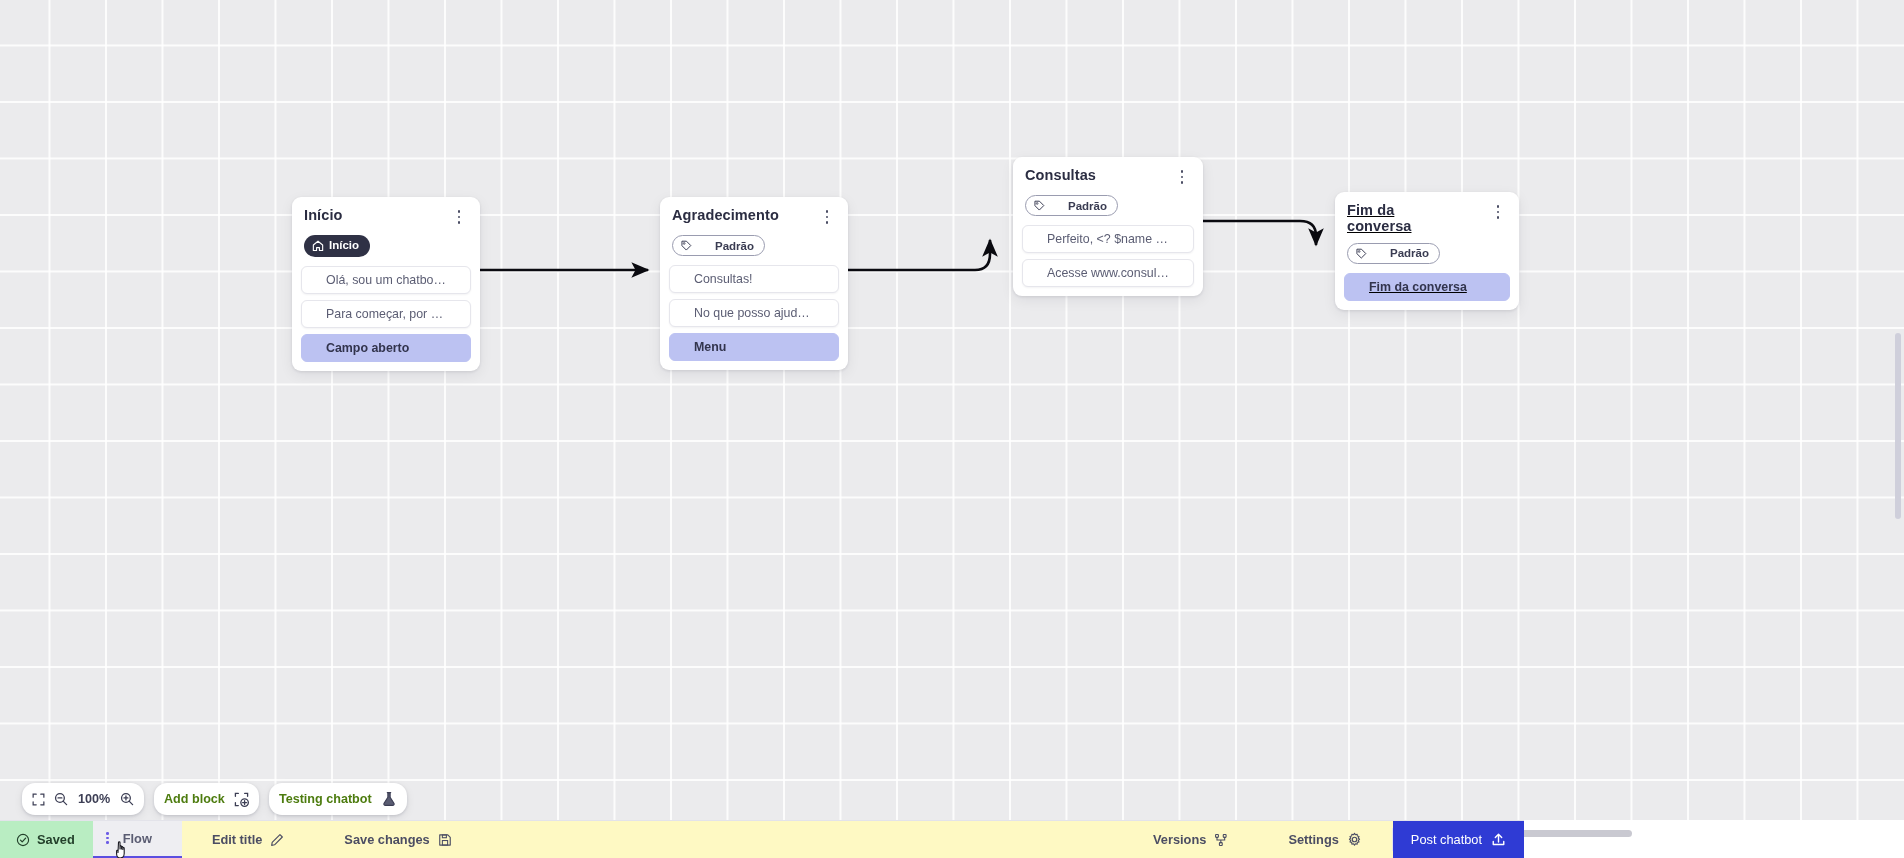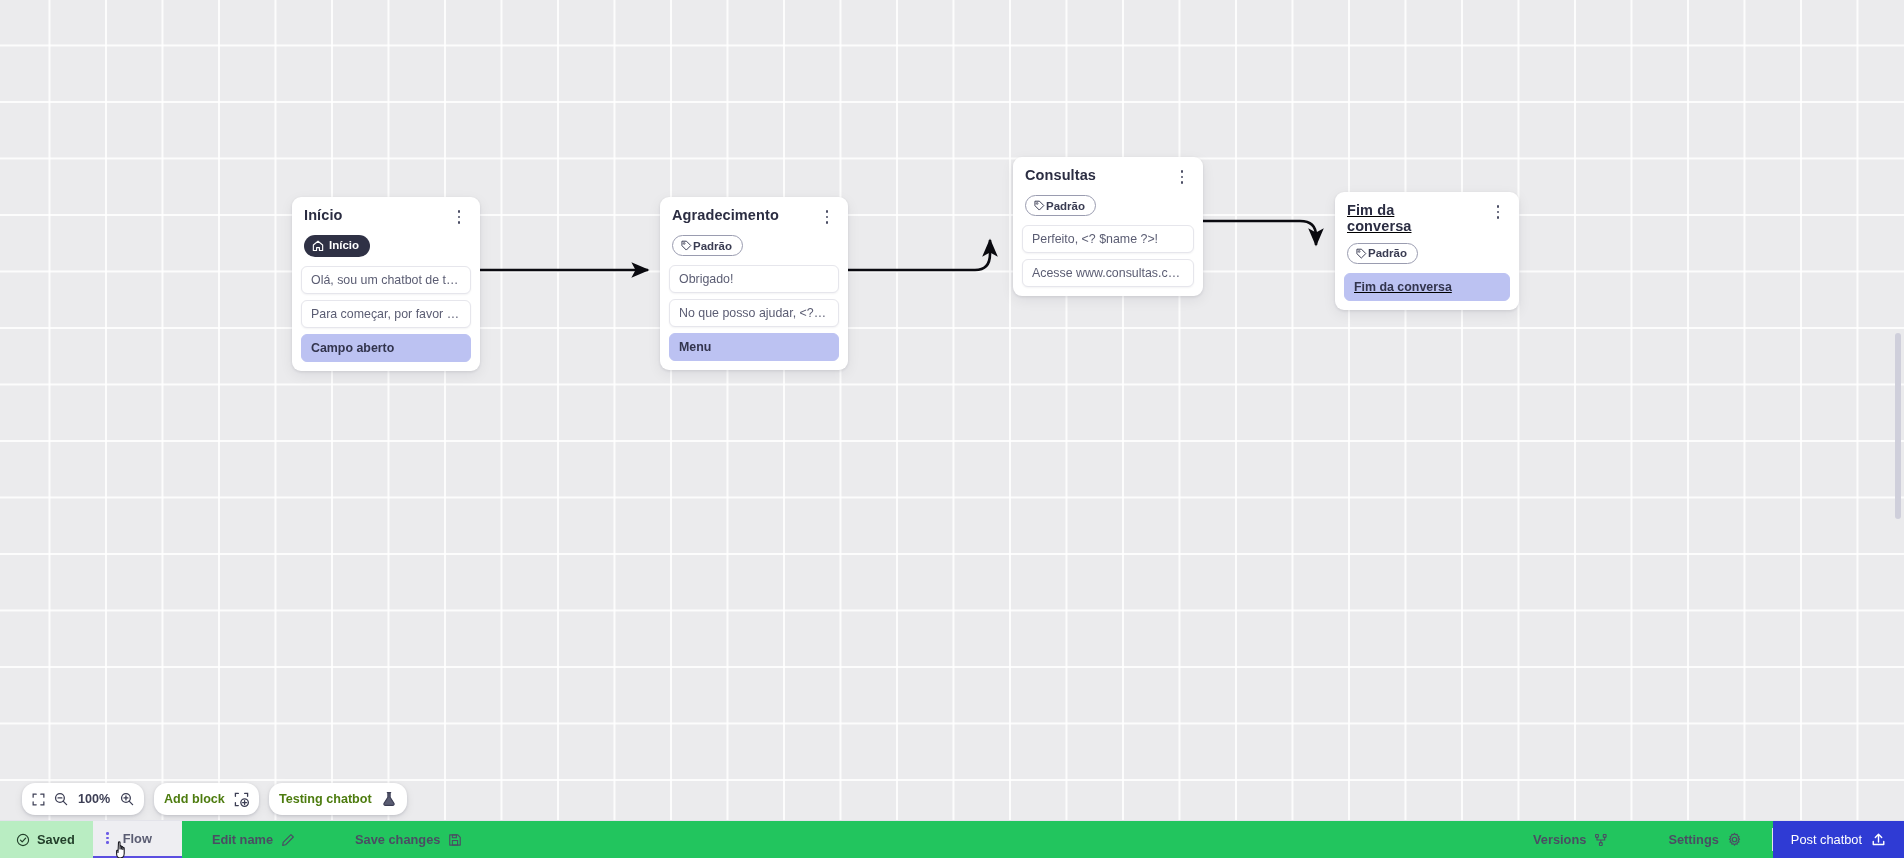--- a/index.html
+++ b/index.html
@@ -56,34 +56,34 @@
   .badge-row { padding: 8px 3px 0 3px; }
 
   .badge-home {
     display: inline-flex; align-items: center; gap: 5px;
     background: #2f3145; color: #ffffff;
     font-size: 11.5px; font-weight: 700;
     border-radius: 999px; padding: 4px 11px 4px 8px;
     line-height: 1.2; cursor: pointer;
   }
   .badge-default {
-    display: inline-flex; align-items: center; gap: 1px;
+    display: inline-flex; align-items: center; gap: 23px;
     background: #ffffff; color: #3a3c52;
     font-size: 11.5px; font-weight: 600;
     border: 1px solid #9a9cb0; border-radius: 999px;
     padding: 2.5px 10px 2.5px 7px; line-height: 1.25; cursor: pointer;
   }
 
   .msg-list { margin-top: 9px; display: flex; flex-direction: column; gap: 6px; }
   .msg {
     background: #ffffff;
     border: 1px solid #e6e6ec;
     border-radius: 6px;
     font-size: 12.4px; color: #5b5d73;
-    padding: 6px 9px;
+    padding: 6px 24px;
     white-space: nowrap; overflow: hidden; text-overflow: ellipsis;
     box-shadow: 0 1px 2px rgba(16,18,40,0.05);
     cursor: pointer;
   }
   .msg.action {
     background: #bcc2f2;
     border-color: #bcc2f2;
     color: #32344d;
     font-weight: 700;
     box-shadow: none;
@@ -112,22 +112,22 @@
     position: absolute; left: 592px; top: 2px; width: 1040px; height: 7px;
     background: #c9c9d1; border-radius: 4px;
   }
   #vscroll-thumb {
     position: absolute; right: 3px; top: 333px; width: 6px; height: 186px;
     background: #cfcfdb; border-radius: 4px; z-index: 18;
   }
 
   
   #statusbar {
-    position: absolute; left: 0; bottom: 0; width: 1904px; height: 38px;
-    background: #22c55e; border-top: 1px solid #e3e3ea;
+    position: absolute; left: 0; bottom: 0; width: 1524px; height: 38px;
+    background: #fef9c3; border-top: 1px solid #e3e3ea;
     display: flex; align-items: stretch; z-index: 30;
   }
   .saved-chip {
     display: flex; align-items: center; gap: 7px;
     background: #b9edc2; color: #23402b;
     padding: 0 18px 0 16px; font-size: 12.8px; font-weight: 600;
   }
   .sb-item {
     display: flex; align-items: center; gap: 8px;
     padding: 0 30px; font-size: 12.8px; color: #4b4d63; font-weight: 600;
@@ -208,21 +208,21 @@
       <div class="badge-row">
         <span class="badge-default">
           <svg width="12" height="12" viewBox="0 0 16 16">
             <path d="M8.6 1.6 L14.4 7.4 L8.4 13.4 L2.6 7.6 L2.6 1.6 Z" fill="none" stroke="#3a3c52" stroke-width="1.3" stroke-linejoin="round"></path>
             <circle cx="5.5" cy="4.6" r="1.15" fill="none" stroke="#3a3c52" stroke-width="1.1"></circle>
           </svg>
           <span>Padrão</span>
         </span>
       </div>
       <div class="msg-list">
-        <div class="msg">Obrigado!</div>
+        <div class="msg">Consultas!</div>
         <div class="msg">No que posso ajudar, &lt;? $name ...</div>
         <div class="msg action">Menu</div>
       </div>
     </div>
 
     <div class="node" style="left:1013px; top:157px; width:190px;">
       <div class="node-head">
         <div class="node-title">Consultas</div>
         <div class="dots-btn">
             <i></i>
@@ -336,21 +336,21 @@
     <div class="sb-item tab-active">
       <span class="dots-btn" style="width:14px;height:18px;gap:2px;">
         <i style="background:#6b5be6"></i>
           <i style="background:#6b5be6"></i>
           <i style="background:#6b5be6"></i>
       </span>
       <span>Flow</span>
     </div>
 
     <div class="sb-item">
-      <span>Edit name</span>
+      <span>Edit title</span>
       <span class="ico">
         <svg width="14" height="14" viewBox="0 0 16 16">
           <path d="M11.4 1.9 L14.1 4.6 L5.2 13.5 L1.9 14.1 L2.5 10.8 Z" fill="none" stroke="#4b4d63" stroke-width="1.3" stroke-linejoin="round"></path>
         </svg>
       </span>
     </div>
 
     <div class="sb-item">
       <span>Save changes</span>
       <span class="ico">

